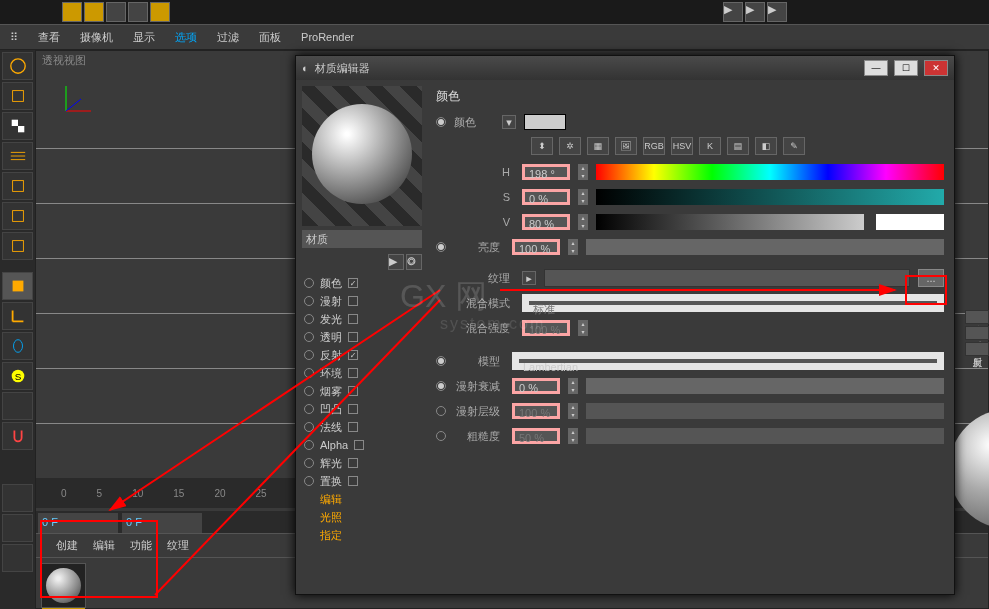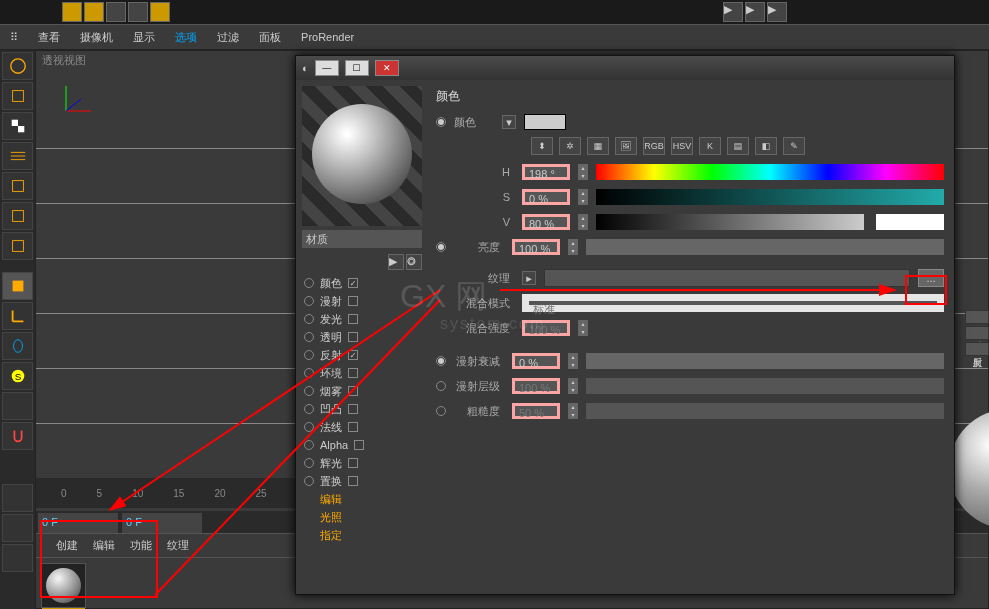--- a/index.html
+++ b/index.html
@@ -246,20 +246,21 @@
   <div class="rtab">材质</div>
   <div class="rtab">反射</div>
 </div>
 <div class="rightball">
     <div></div>
   </div>
 
 <div class="dialog">
   <div class="dlg-title">
     <span>◐</span>
+    <span class="t">材质编辑器</span>
     <div class="winbtn">—</div>
     <div class="winbtn">☐</div>
     <div class="winbtn x">✕</div>
   </div>
   <div class="dlg-body">
     <div class="dlg-left">
       <div class="preview">
         <div class="prev-sphere"></div>
       </div>
       <div class="prev-label">材质</div>
@@ -406,20 +407,25 @@
         <span class="lab">混合强度</span>
         <div class="spin dim">100 %</div>
         <div class="spinarr">
             <div>▴</div>
             <div>▾</div>
           </div>
       </div>
       <div style="height:8px"></div>
       <div class="prow">
         <div class="rad on"></div>
+        <span class="lab" style="width:50px">模型</span>
+        <div class="model-sel">Lambertian</div>
+      </div>
+      <div class="prow">
+        <div class="rad on"></div>
         <span class="lab" style="width:50px">漫射衰减</span>
         <div class="spin">0 %</div>
         <div class="spinarr">
             <div>▴</div>
             <div>▾</div>
           </div>
         <div class="grad-bar" style="background:#666"></div>
       </div>
       <div class="prow dim">
         <div class="rad"></div>

